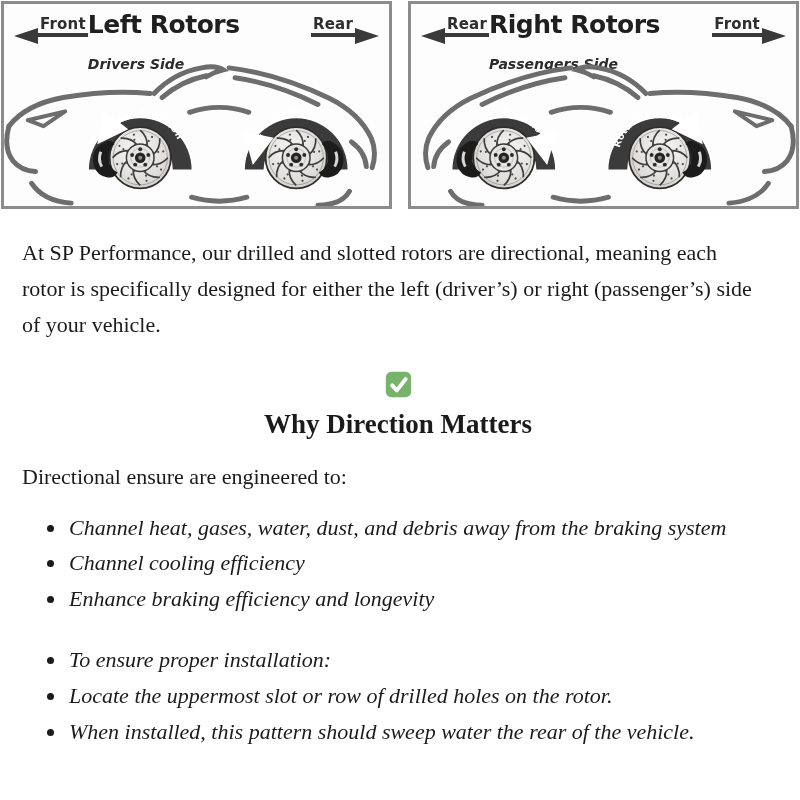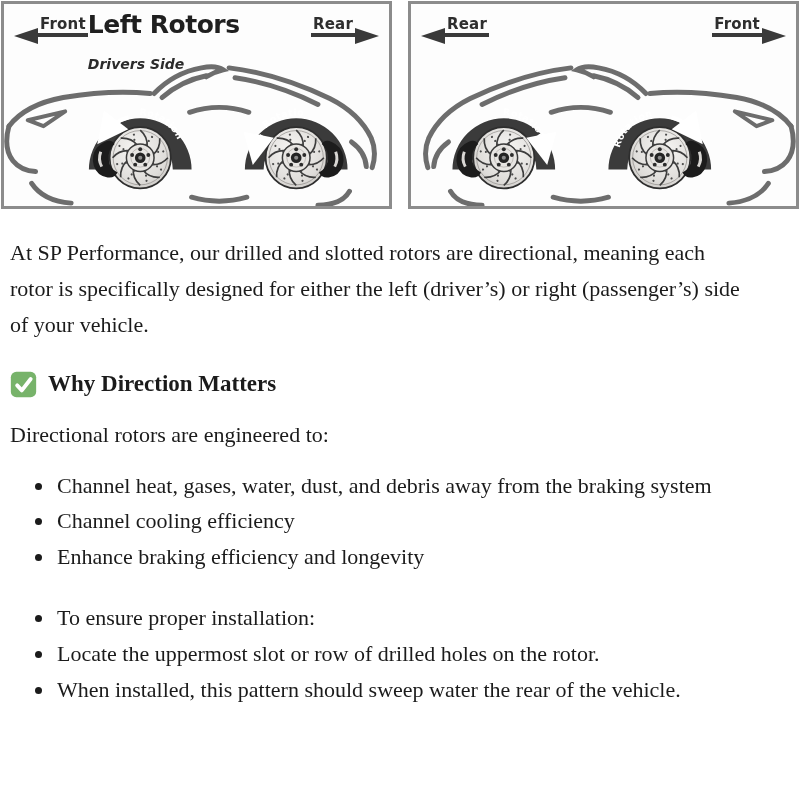--- a/index.html
+++ b/index.html
@@ -29,30 +29,30 @@
   .tri-right { border-left:24px solid #3a3a3a;  margin-bottom:-7px; }
   .panel-titles { text-align:left; flex:1; }
   .panel-title {
     font-weight:800; font-size:25px; line-height:25px; color:#1f1f1f; letter-spacing:-0.5px;
   }
   .panel-subtitle {
     font-weight:bold; font-style:italic; font-size:14px; color:#2b2b2b; margin-top:19px;
   }
   .car-svg { display:block; width:100%; height:154px; }
   
-  .article { padding:12px 26px 0 10px; }
+  .article { padding:12px 26px 0 22px; }
   .intro { font-size:22px; line-height:1.63; margin:14px 0 24px 0; max-width:735px; }
   .sec-heading {
     display:flex; align-items:center; gap:11px;
-    font-size:23px; margin:28px 0 24px 0; font-weight:bold;
+    font-size:27px; margin:28px 0 24px 0; font-weight:bold;flex-direction:column;
   }
   .sec-heading.regular { font-weight:normal; color:#202020; gap:9px; }
   .sec-heading .emoji { flex:0 0 auto; display:inline-flex; }
   .lead { font-size:22px; margin:0 0 20px 0; }
-  ul.bullets { margin:0 0 26px 0; padding-left:45px; }
+  ul.bullets { margin:0 0 26px 0; padding-left:45px;font-style:italic; }
   ul.bullets li { font-size:22px; line-height:1.62; max-width:690px; padding-left:2px; }
   ul.bullets li::marker { color:#1b1b1b; }
 </style>
 </head>
 <body>
 
 <div class="diagram">
 
   <div class="panel">
     <div class="panel-header">
@@ -175,20 +175,24 @@
       </g>
     </svg>
   </div>
 
   <div class="panel">
     <div class="panel-header">
       <div class="dir">
         <span class="tri tri-left"></span>
         <span class="dir-label">Rear</span>
       </div>
+      <div class="panel-titles">
+        <div class="panel-title">Right Rotors</div>
+        <div class="panel-subtitle">Passengers Side</div>
+      </div>
       <div class="dir">
         <span class="dir-label">Front</span>
         <span class="tri tri-right"></span>
       </div>
     </div>
 
     <svg class="car-svg" viewBox="0 0 390 154" preserveAspectRatio="xMidYMid meet">
       <g transform="translate(390,0) scale(-1,1)">
         <use href="#carLeftAll"></use>
       </g>
@@ -217,21 +221,21 @@
   <div class="sec-heading">
     <span class="emoji">
       <svg viewBox="0 0 32 32" width="27" height="27">
         <rect x="1" y="1" width="30" height="30" rx="6.5" fill="#77b36a"></rect>
         <path d="M8.5 17 L14 23 L24.5 9.5" stroke="#ffffff" stroke-width="4.6" fill="none" stroke-linecap="round" stroke-linejoin="round"></path>
       </svg>
     </span>
     <span>Why Direction Matters</span>
   </div>
 
-  <p class="lead">Directional rotors are engineered to:</p>
+  <p class="lead">Directional ensure are engineered to:</p>
 
   <ul class="bullets">
     <li>Channel heat, gases, water, dust, and debris away from the braking system</li>
     <li>Channel cooling efficiency</li>
     <li>Enhance braking efficiency and longevity</li>
   </ul>
 
 
   <ul class="bullets">
     <li>To ensure proper installation:</li>

